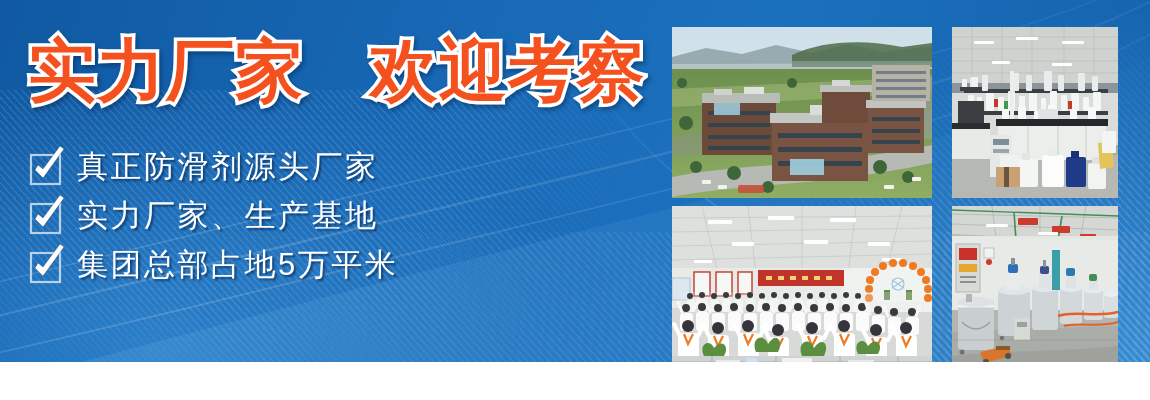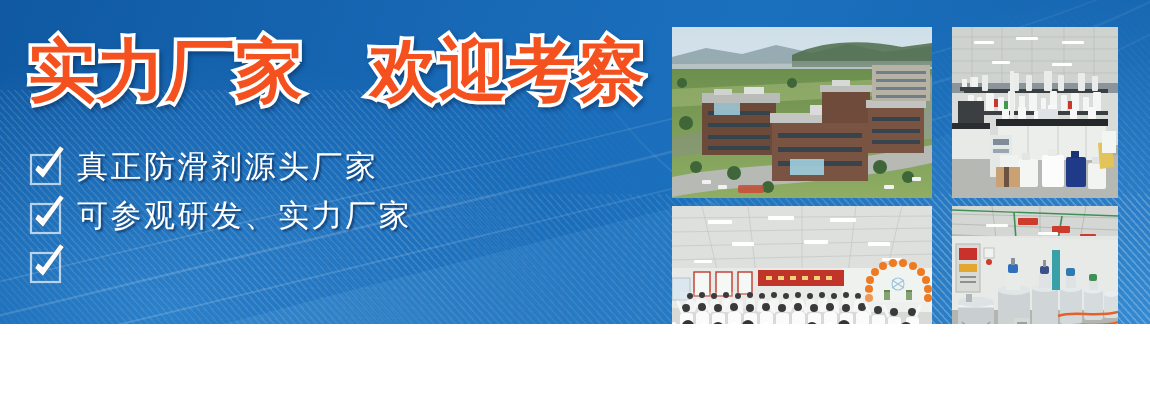--- a/index.html
+++ b/index.html
@@ -3,21 +3,21 @@
 <meta charset="utf-8">
 <style>
   html, body {
     margin: 0;
     padding: 0;
     background: #ffffff;
   }
   #banner {
     position: relative;
     width: 1150px;
-    height: 324px;
+    height: 362px;
     overflow: hidden;
     font-family: "Liberation Sans", "DejaVu Sans", sans-serif;
     background: #0f172a;
   }
 
   
   .bg-base {
     position: absolute;
     inset: 0;
     background:
@@ -185,30 +185,31 @@
     </div>
 
 
     <div class="bullet-row">
       <span class="chk">
         <svg width="40" height="42" viewBox="0 0 40 42">
           <rect x="4" y="9" width="29" height="29" fill="none" stroke="#d3e3f2" stroke-opacity="0.85" stroke-width="2.2"></rect>
           <path d="M8 24 L16 32 L37 3 L33 0 L16 23 L11 19 Z" fill="#ffffff" stroke="rgba(0,25,60,0.35)" stroke-width="0.8"></path>
         </svg>
       </span>
-      <span class="bullet-text">可参观研发、实力厂家</span>
+      <span class="bullet-text">实力厂家、生产基地</span>
     </div>
 
     <div class="bullet-row">
       <span class="chk">
         <svg width="40" height="42" viewBox="0 0 40 42">
           <rect x="4" y="9" width="29" height="29" fill="none" stroke="#d3e3f2" stroke-opacity="0.85" stroke-width="2.2"></rect>
           <path d="M8 24 L16 32 L37 3 L33 0 L16 23 L11 19 Z" fill="#ffffff" stroke="rgba(0,25,60,0.35)" stroke-width="0.8"></path>
         </svg>
       </span>
+      <span class="bullet-text">集团总部占地5万平米</span>
     </div>
 
   </div>
 
   <div class="grid">
 
     <div class="photo">
       <svg viewBox="0 0 260 171" preserveAspectRatio="none">
         <defs>
           <linearGradient id="sky1" x1="0" y1="0" x2="0" y2="1">

